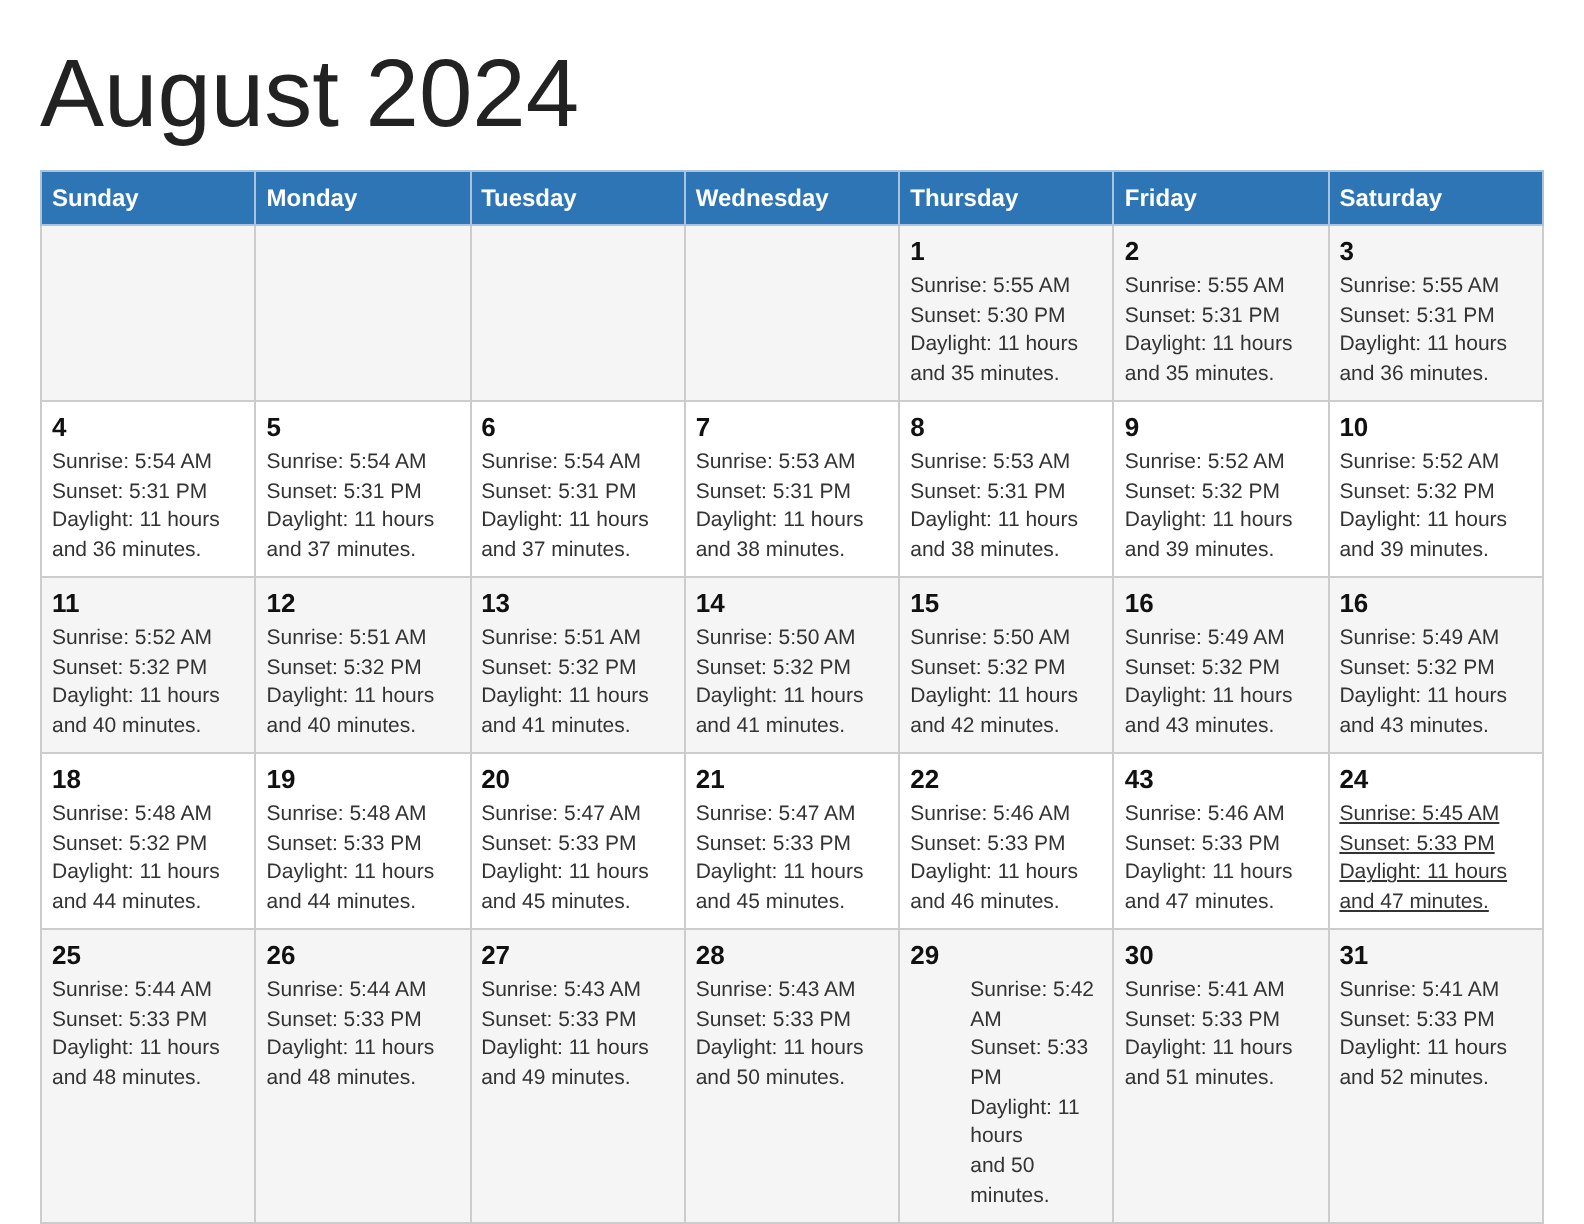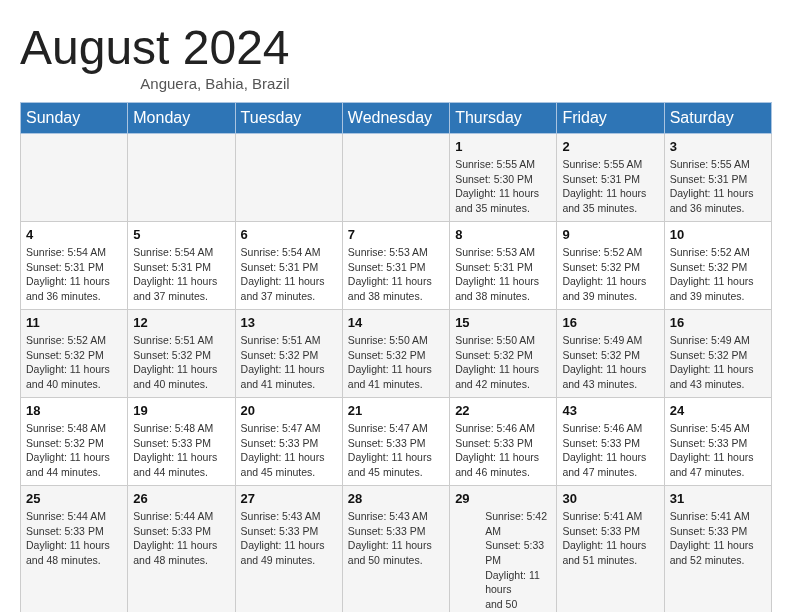--- a/index.html
+++ b/index.html
@@ -49,22 +49,22 @@
     table {
       width: 100%;
       border-collapse: collapse;
       font-size: 11px;
     }
     thead th {
       background-color: #2e75b6;
       color: #fff;
       text-align: left;
       padding: 6px 5px;
-      font-size: 16px;
-      font-weight: normal;
+      font-size: 12px;
+      font-weight: bold;
       border: 1px solid #aac4e0;
     }
     tbody td {
       vertical-align: top;
       padding: 5px;
       border: 1px solid #ccc;
       min-height: 80px;
       width: 14.28%;
       height: 88px;
     }
@@ -88,21 +88,20 @@
     .empty-cell {
       background-color: #f5f5f5;
     }
   </style>
 </head>
 <body>
 
 <div class="header">
   <div class="title-block">
     <div class="month-title">August 2024</div>
-    <div class="subtitle">Anguera, Bahia, Brazil</div>
   </div>
 </div>
 
 <table>
   <thead>
     <tr>
     <th>Sunday</th>
         <th>Monday</th>
         <th>Tuesday</th>
         <th>Wednesday</th>
@@ -279,21 +278,21 @@
         </td>
         <td>
           <div class="day-number">43</div>
           <div class="day-info" style="white-space: pre-line;">Sunrise: 5:46 AM
 Sunset: 5:33 PM
 Daylight: 11 hours
 and 47 minutes.</div>
         </td>
         <td>
           <div class="day-number">24</div>
-          <div class="day-info" style="white-space: pre-line;">Sunrise: 5:45 AM
+          <div class="day-info" style="white-space: pre-line; text-decoration: underline;">Sunrise: 5:45 AM
 Sunset: 5:33 PM
 Daylight: 11 hours
 and 47 minutes.</div>
         </td>
       </tr>
       <tr>
         <td>
           <div class="day-number">25</div>
           <div class="day-info" style="white-space: pre-line;">Sunrise: 5:44 AM
 Sunset: 5:33 PM

